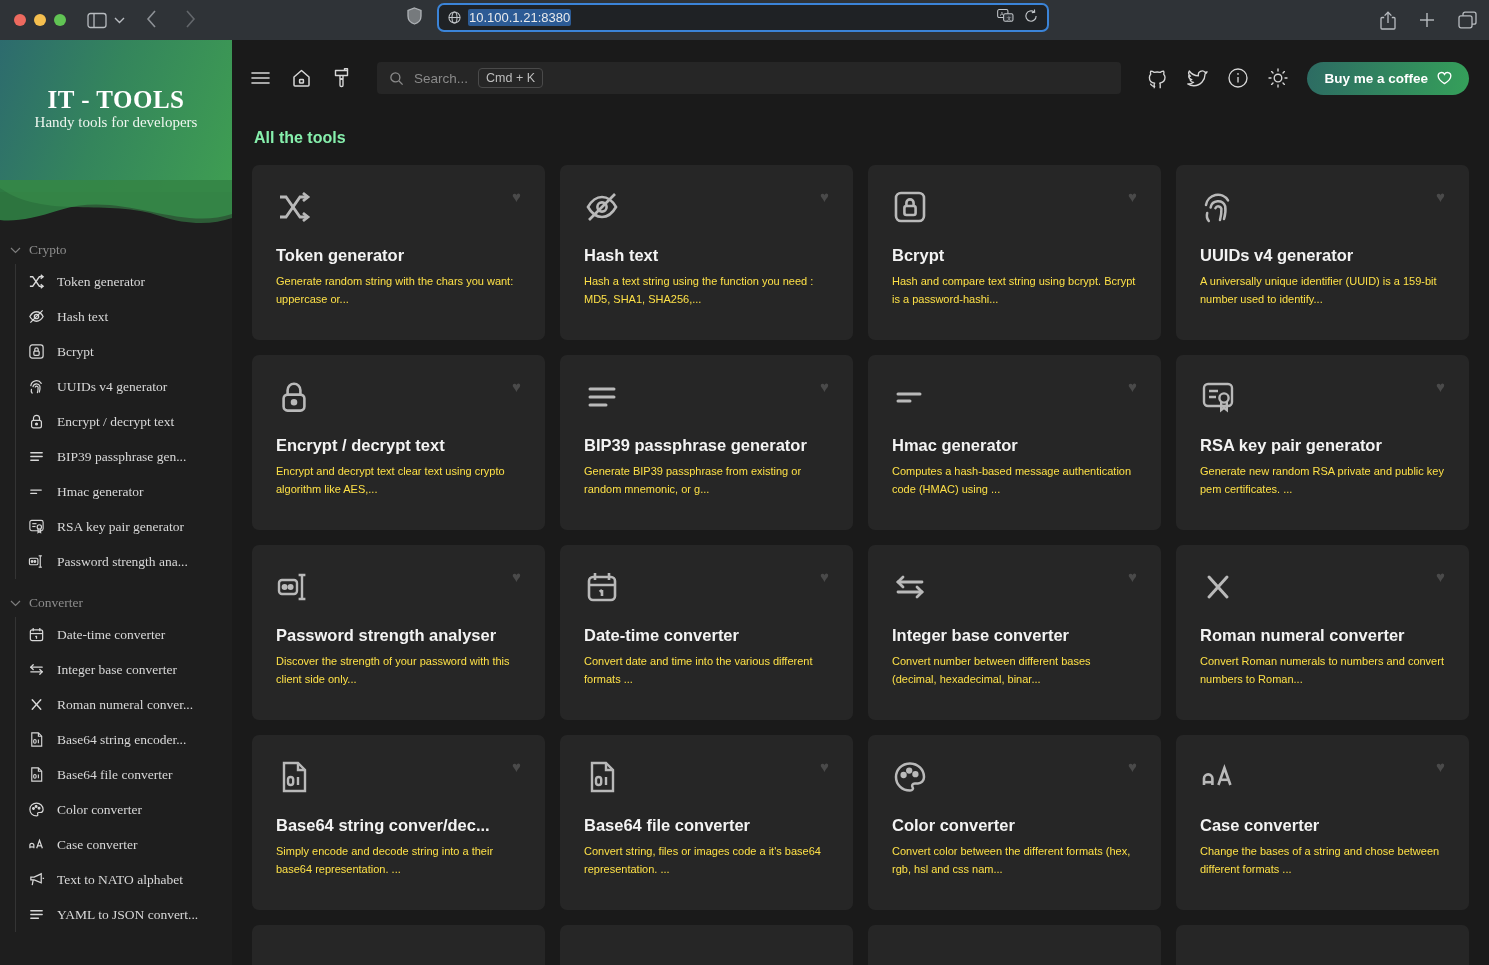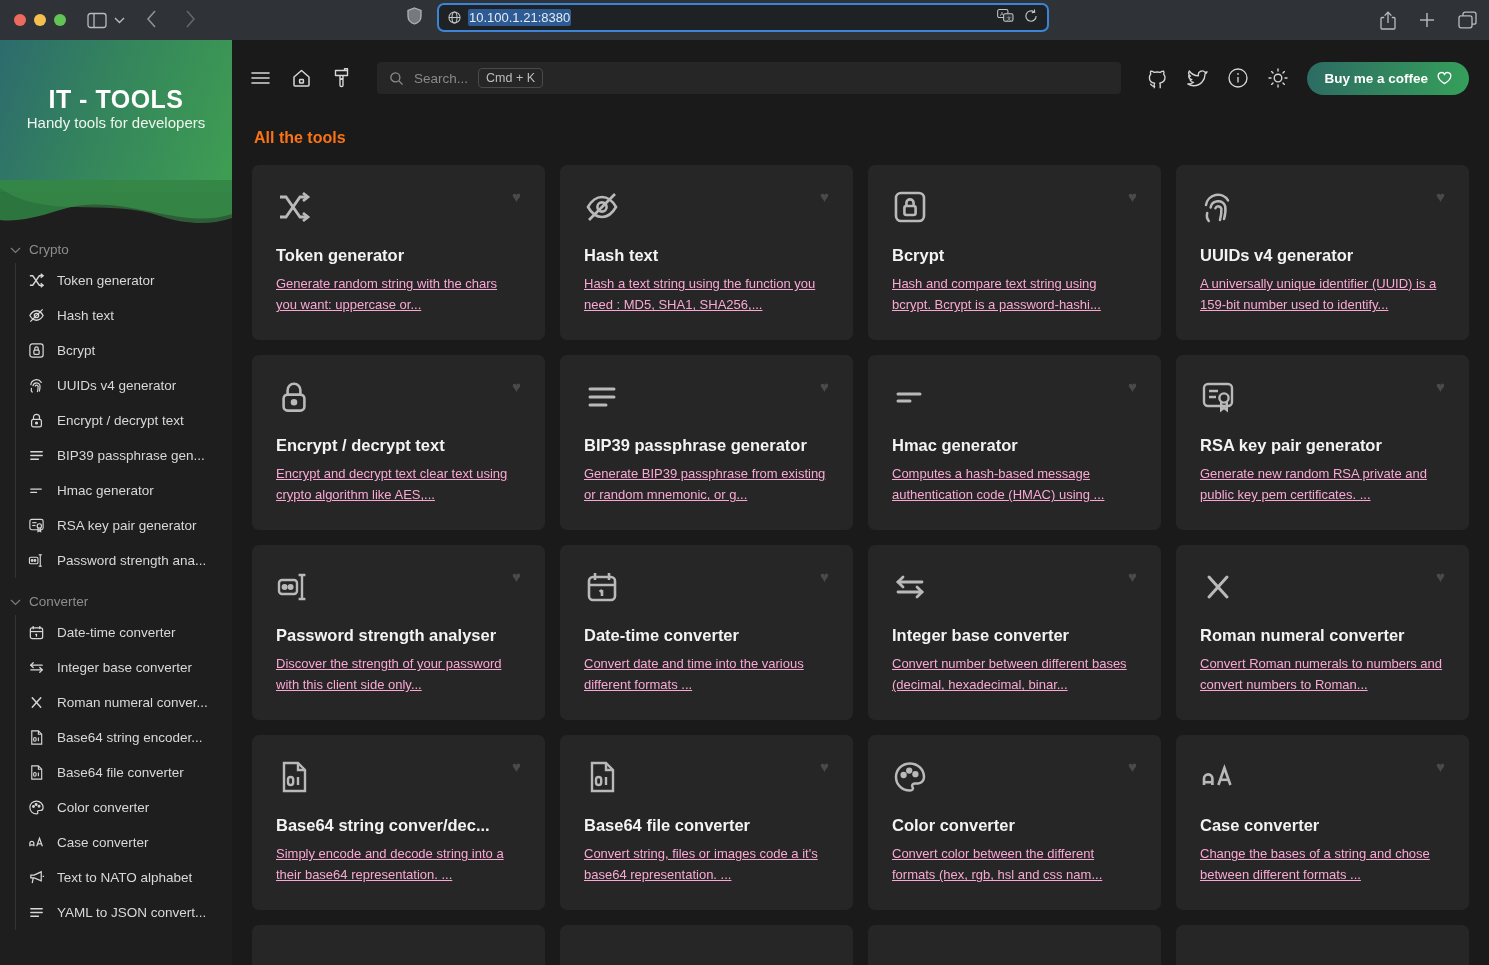--- a/index.html
+++ b/index.html
@@ -62,20 +62,21 @@
 
   
   .app { display: flex; height: 925px; width: 100%; }
 
   
   .sidebar {
     width: 232px; min-width: 232px; height: 100%;
     background: #1e1e1e;
     overflow: hidden;
     position: relative;
+    font-family: Liberation Serif, serif;
   }
   .sidebar-hero {
     height: 152px; width: 232px;
     background: linear-gradient(110deg, #2d6b6e 0%, #34855c 45%, #3f9e52 100%);
     position: relative;
     display: flex; flex-direction: column;
     align-items: center; justify-content: center;
     padding-bottom: 16px;
   }
   .brand-title {
@@ -125,21 +126,21 @@
   .top-actions { display: flex; align-items: center; gap: 18px; }
   .coffee-btn {
     display: flex; align-items: center; gap: 9px;
     background: linear-gradient(100deg, #2d6b63 0%, #35a05a 100%);
     color: #fff; font-size: 13.5px; font-weight: bold;
     padding: 9px 17px; border-radius: 18px; border: none;
     cursor: pointer; white-space: nowrap; justify-content: center;
   }
 
   .content { flex: 1; padding: 14px 20px 0 20px; overflow: hidden; }
-  .section-title { color: #f97316; font-size: 16px; font-weight: bold; margin: 9px 0 18px 2px; }
+  .section-title { color: #86efac; font-size: 16px; font-weight: bold; margin: 9px 0 18px 2px; }
   .grid {
     display: grid;
     grid-template-columns: repeat(4, 1fr);
     gap: 15px;
   }
   .card {
     background: #262626;
     border-radius: 7px;
     height: 175px;
     padding: 24px 24px 0 24px;
@@ -148,25 +149,24 @@
     overflow: hidden;
   }
   .card-head { display: flex; align-items: flex-start; justify-content: space-between; }
   .card-ico { color: #b9b9b9; }
   .fav-heart { color: #4a4a4a; font-size: 15px; line-height: 1; cursor: pointer; }
   .card-title {
     color: #f3f3f3; font-size: 16.5px; font-weight: bold;
     margin-top: 17px; white-space: nowrap; overflow: hidden; text-overflow: ellipsis;
   }
   .card-desc {
-    color: #f9a8d4; font-size: 13px; line-height: 1.63;
+    color: #fde047; font-size: 11px; line-height: 1.63;
     margin-top: 8px;
     display: -webkit-box; -webkit-line-clamp: 2; -webkit-box-orient: vertical;
     overflow: hidden;
-    text-decoration: underline;
   }
   .card.ghost { height: 175px; padding: 0; }
 </style>
 </head>
 <body>
 
 <div class="browser-bar">
   <div class="traffic">
     <span class="dot red"></span>
     <span class="dot yellow"></span>

